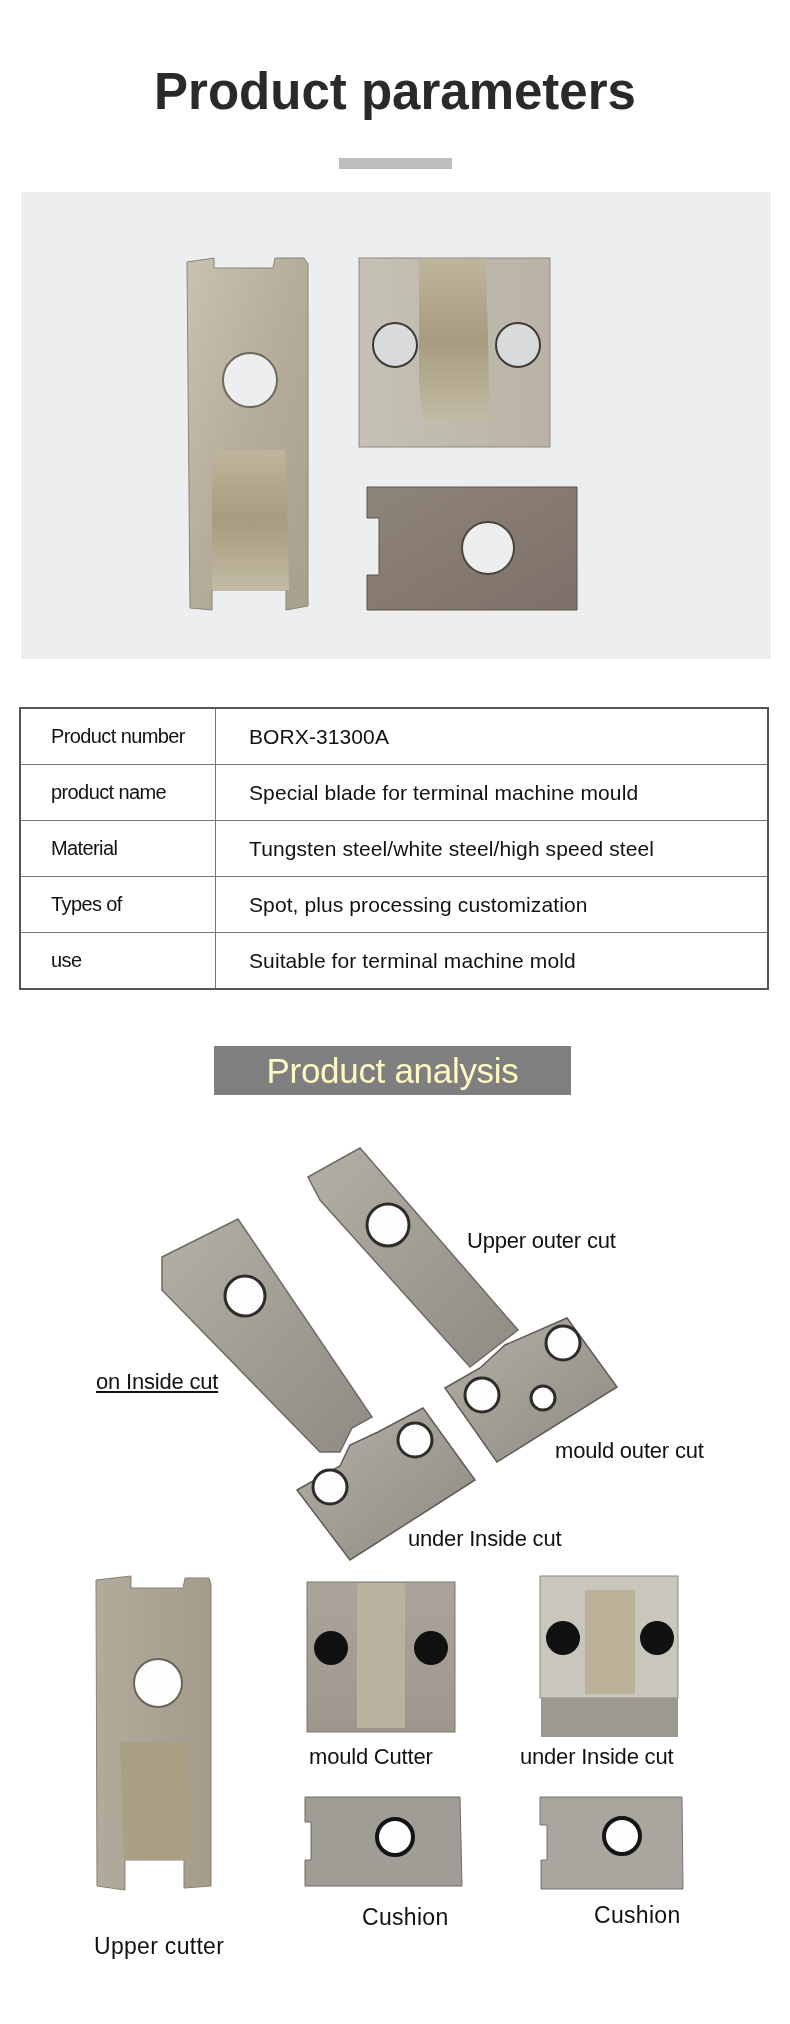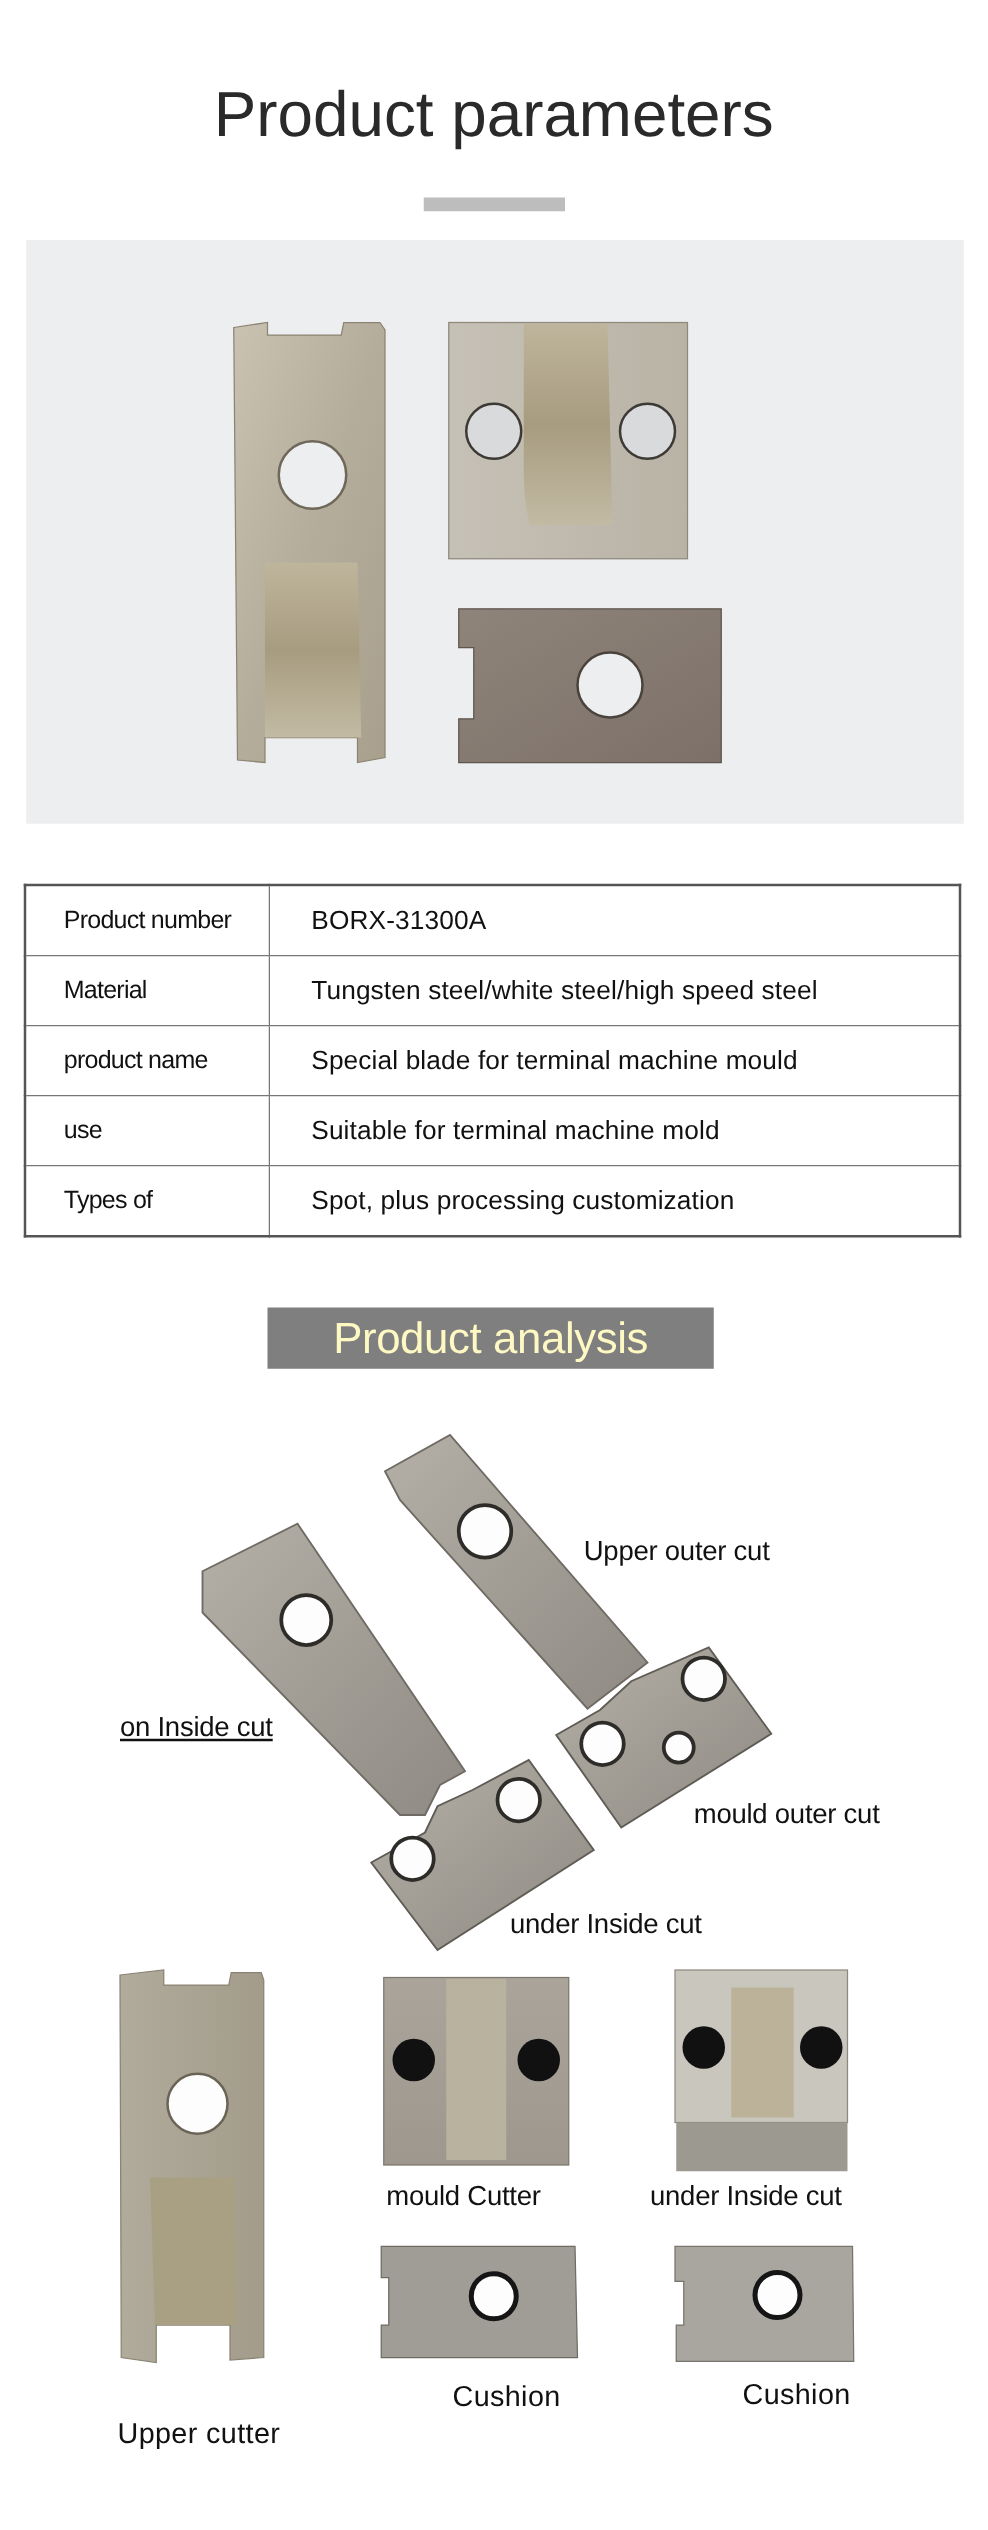--- a/index.html
+++ b/index.html
@@ -1,18 +1,18 @@
 <!DOCTYPE html>
 <html><head>
 <meta charset="utf-8">
 <style>
   html, body { margin:0; padding:0; background:#ffffff; }
   body { width:790px; height:2024px; position:relative; overflow:hidden; font-family:"Liberation Sans", sans-serif; color:#111; }
   .abs { position:absolute; }
-  #page-title { left:0; width:790px; top:62px; text-align:center; font-size:51px; font-weight:normal; color:#2a2a2a; letter-spacing:0px; line-height:60px; }
+  #page-title { left:0; width:790px; top:62px; text-align:center; font-size:51px; font-weight:bold; color:#2a2a2a; letter-spacing:0px; line-height:60px; }
   #title-bar { left:339px; top:158px; width:113px; height:11px; background:#bdbdbd; }
   #photo1 { left:21px; top:192px; width:750px; height:467px; background:#eceeef; overflow:hidden; }
   #photo1 svg, #photo2 svg { position:absolute; left:0; top:0; }
   table#params { position:absolute; left:19px; top:707px; width:750px; border-collapse:collapse; border:2px solid #555; }
   #params td { border:1px solid #777; height:55px; padding:0; font-size:21px; vertical-align:middle; color:#111;margin-top:28px; }
   #params td.lab { width:164px; padding-left:30px; font-size:20px; letter-spacing:-0.6px; }
   #params td.val { padding-left:33px; letter-spacing:0.1px; }
   #analysis-banner { left:214px; top:1046px; width:357px; height:49px; background:#7f7f7f; color:#fef9c3; font-size:35px; text-align:center; line-height:49px; letter-spacing:-0.3px; }
   #photo2 { left:0; top:1120px; width:790px; height:904px; }
   .lbl { position:absolute; font-size:22px; color:#111; white-space:nowrap; letter-spacing:-0.2px; }
@@ -61,34 +61,34 @@
   </svg>
 </div>
 
 <table id="params">
   <tbody>
     <tr>
       <td class="lab">Product number</td>
       <td class="val">BORX-31300A</td>
     </tr>
     <tr>
+      <td class="lab">product name</td>
+      <td class="val">Special blade for terminal machine mould</td>
+    </tr>
+    <tr>
       <td class="lab">Material</td>
       <td class="val">Tungsten steel/white steel/high speed steel</td>
     </tr>
     <tr>
-      <td class="lab">product name</td>
-      <td class="val">Special blade for terminal machine mould</td>
+      <td class="lab">Types of</td>
+      <td class="val">Spot, plus processing customization</td>
     </tr>
     <tr>
       <td class="lab">use</td>
       <td class="val">Suitable for terminal machine mold</td>
-    </tr>
-    <tr>
-      <td class="lab">Types of</td>
-      <td class="val">Spot, plus processing customization</td>
     </tr>
   </tbody>
 </table>
 
 <div id="analysis-banner" class="abs">Product analysis</div>
 
 <div id="photo2" class="abs">
   <svg width="790" height="904" viewBox="0 1120 790 904">
     <defs>
       <linearGradient id="steelC" x1="0" y1="0" x2="1" y2="1">

